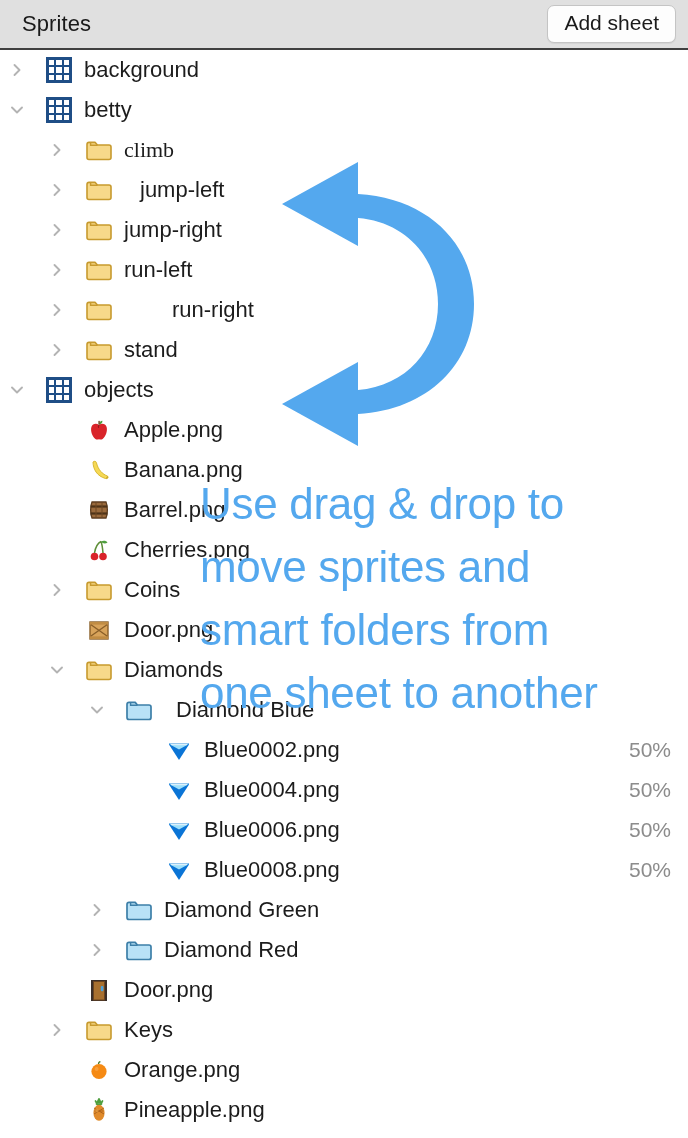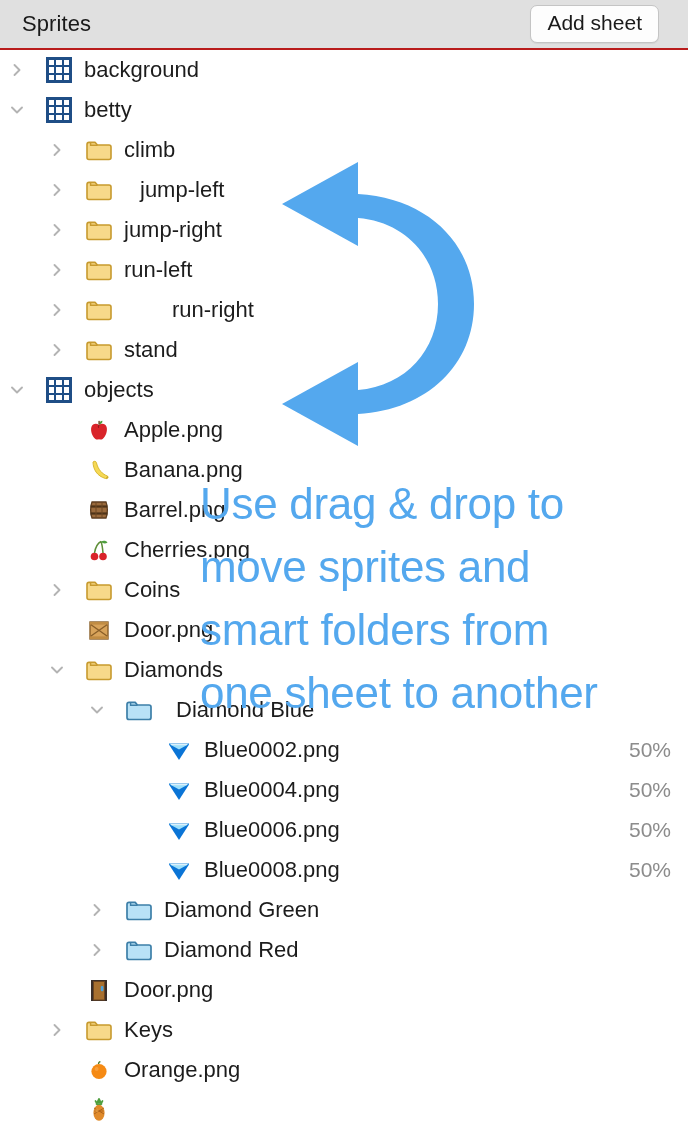--- a/index.html
+++ b/index.html
@@ -17,24 +17,24 @@
     width: 688px;
     height: 1138px;
     background: #ffffff;
   }
 
   
   .header {
     position: relative;
     height: 50px;
     background: #e0e0e0;
-    border-bottom: 2px solid #b91c1c;
+    border-bottom: 2px solid #404040;
     display: flex;
     align-items: center;
-    padding: 0 29px 0 22px;
+    padding: 0 12px 0 22px;
   }
   .header-title {
     font-size: 22px;
     color: #1a1a1a;
     letter-spacing: 0.1px;
   }
   .header-spacer { flex: 1; }
   .add-sheet-btn {
     background: #fdfdfd;
     border: 1px solid #c4c4c4;
@@ -166,21 +166,21 @@
           <svg width="16" height="16" viewBox="0 0 16 16" xmlns="http://www.w3.org/2000/svg">
             <path d="M5.5 3 L10.5 8 L5.5 13" fill="none" stroke="#b3b3b3" stroke-width="1.9" stroke-linecap="round" stroke-linejoin="round"></path>
           </svg>
         </div>
         <div class="row-icon" style="left: 84px;">
           <svg class="glyph" width="28" height="28" viewBox="0 0 28 28" xmlns="http://www.w3.org/2000/svg">
             <path d="M2 8.5 C2 7.2 2.8 6.4 4 6.4 L10.2 6.4 L12.4 9 L24 9 C25.2 9 26 9.8 26 11 L26 21.5 C26 22.7 25.2 23.5 24 23.5 L4 23.5 C2.8 23.5 2 22.7 2 21.5 Z" fill="#f7d98a" stroke="#c79a2e" stroke-width="1.6" stroke-linejoin="round"></path>
             <path d="M5.6 6.4 L5.6 9.2 L12.4 9.2" fill="none" stroke="#c79a2e" stroke-width="1.4"></path>
           </svg>
         </div>
-        <div class="row-label" style="left: 124px;">climb</div>
+        <div class="row-label" style="left: 124px; font-family: Liberation Serif, serif;">climb</div>
       </div>
       <div class="row">
         <div class="chev" style="left: 44px;">
           <svg width="16" height="16" viewBox="0 0 16 16" xmlns="http://www.w3.org/2000/svg">
             <path d="M5.5 3 L10.5 8 L5.5 13" fill="none" stroke="#b3b3b3" stroke-width="1.9" stroke-linecap="round" stroke-linejoin="round"></path>
           </svg>
         </div>
         <div class="row-icon" style="left: 84px;">
           <svg class="glyph" width="28" height="28" viewBox="0 0 28 28" xmlns="http://www.w3.org/2000/svg">
             <path d="M2 8.5 C2 7.2 2.8 6.4 4 6.4 L10.2 6.4 L12.4 9 L24 9 C25.2 9 26 9.8 26 11 L26 21.5 C26 22.7 25.2 23.5 24 23.5 L4 23.5 C2.8 23.5 2 22.7 2 21.5 Z" fill="#f7d98a" stroke="#c79a2e" stroke-width="1.6" stroke-linejoin="round"></path>
@@ -466,20 +466,21 @@
       </div>
       <div class="row">
         <div class="row-icon" style="left: 84px;">
           <svg class="glyph" width="28" height="28" viewBox="0 0 28 28" xmlns="http://www.w3.org/2000/svg">
             <path d="M14 3 L11.5 8 M14 3 L16.5 8 M14 3 L14 8.5 M10.5 5 L12.5 8.6 M17.5 5 L15.5 8.6" stroke="#4e9e3e" stroke-width="1.7" fill="none" stroke-linecap="round"></path>
             <ellipse cx="14" cy="16.8" rx="5.6" ry="8" fill="#e08a2a"></ellipse>
             <path d="M9 12 L19 18 M9 18 L19 12 M9.5 15 L18.5 15" stroke="#a85f18" stroke-width="0.9"></path>
             <ellipse cx="12" cy="14.5" rx="1.6" ry="2" fill="#f0a94a" opacity="0.6"></ellipse>
           </svg>
         </div>
+        <div class="row-label" style="left: 124px;">Pineapple.png</div>
       </div>
     </div>
 
   <div class="overlay">
     <div class="overlay-arrow">
       <svg width="240" height="320" viewBox="0 0 240 320" xmlns="http://www.w3.org/2000/svg">
         <path fill="#54a8ee" d="M80 18 L80 50 C150 54 196 100 196 160 C196 220 150 266 80 270 L80 302 L4 260 L80 218 L80 246 C128 242 160 206 160 160 C160 114 128 78 80 74 L80 102 L4 60 Z" transform="translate(6,4) scale(1.0,1.0)"></path>
       </svg>
     </div>
     <div class="overlay-text">

